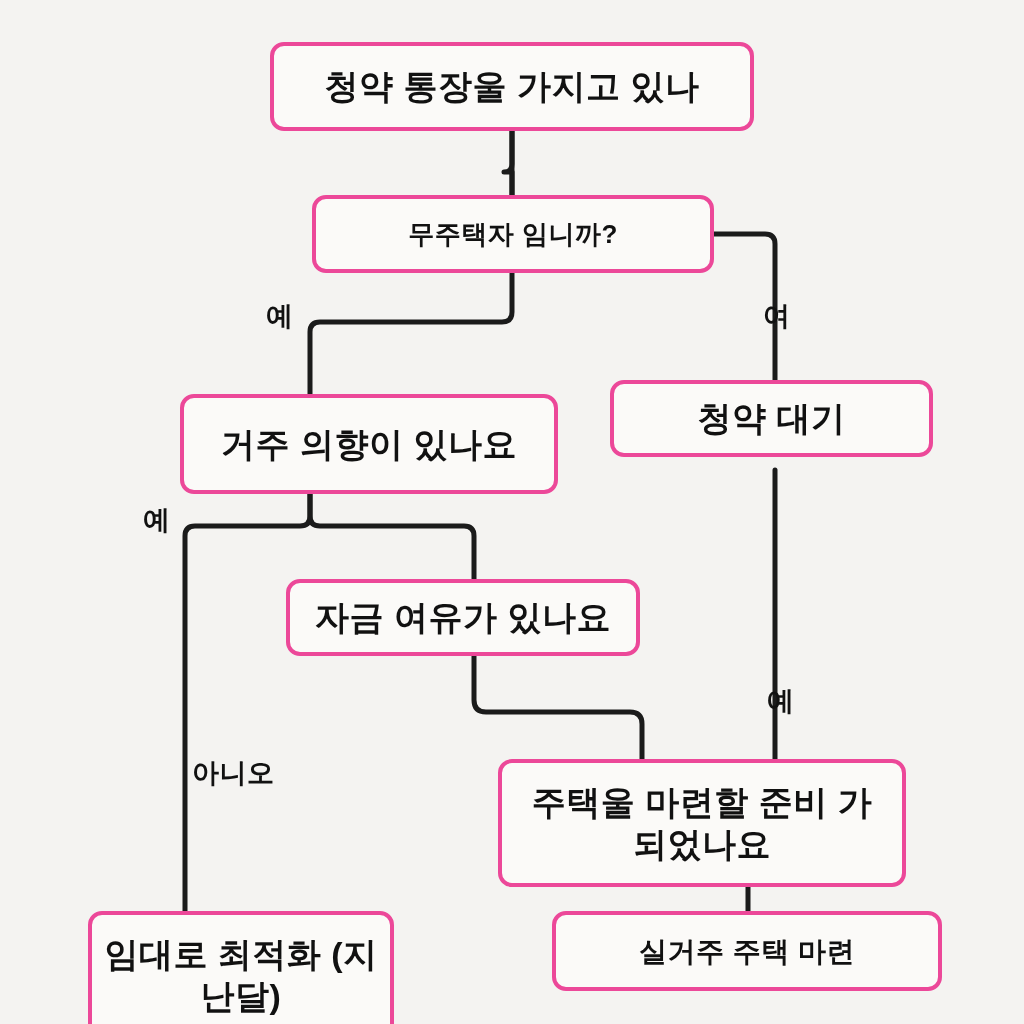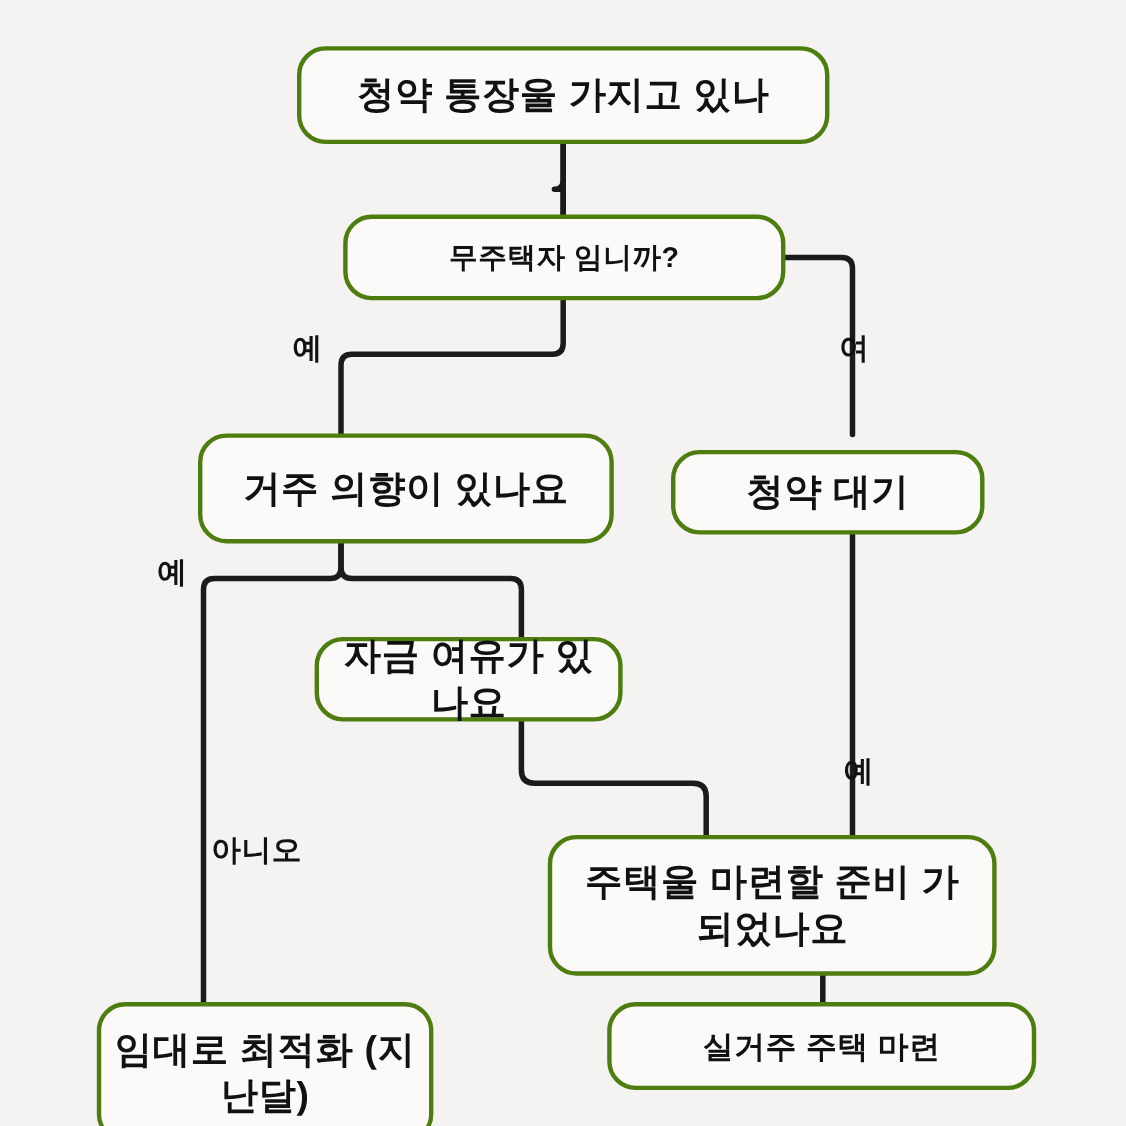--- a/index.html
+++ b/index.html
@@ -23,22 +23,22 @@
     position: absolute;
     left: 0;
     top: 0;
     width: 1024px;
     height: 1024px;
   }
   .node {
     position: absolute;
     box-sizing: border-box;
     background: #fbfaf8;
-    border: 4px solid #4d7c0f;
-    border-radius: 26px;
+    border: 4px solid #ec4899;
+    border-radius: 14px;
     display: flex;
     align-items: center;
     justify-content: center;
     text-align: center;
     color: #111111;
     font-weight: bold;
     line-height: 1.25;
     letter-spacing: 0.5px;
     padding: 4px 10px;
     z-index: 2;
@@ -85,25 +85,25 @@
   </div>
 
   <div class="node" style="left:312px; top:195px; width:402px; height:78px; font-size:26px;">
     <span>무주택자 임니까?</span>
   </div>
 
   <div class="node" style="left:180px; top:394px; width:378px; height:100px; font-size:34px;">
     <span>거주 의향이 있나요</span>
   </div>
 
-  <div class="node" style="left:610px; top:409px; width:285px; height:77px; font-size:34px;">
+  <div class="node" style="left:610px; top:380px; width:323px; height:77px; font-size:34px;">
     <span>청약 대기</span>
   </div>
 
-  <div class="node" style="left:286px; top:579px; width:280px; height:77px; font-size:34px;">
+  <div class="node" style="left:286px; top:579px; width:354px; height:77px; font-size:34px;">
     <span>자금 여유가 있나요</span>
   </div>
 
   <div class="node" style="left:458px; top:759px; width:408px; height:128px; font-size:34px;margin-left:40px;">
     <span>주택울 마련할 준비 가 되었나요</span>
   </div>
 
   <div class="node" style="left:88px; top:911px; width:306px; height:128px; font-size:34px;">
     <span>임대로 최적화 (지난달)</span>
   </div>

